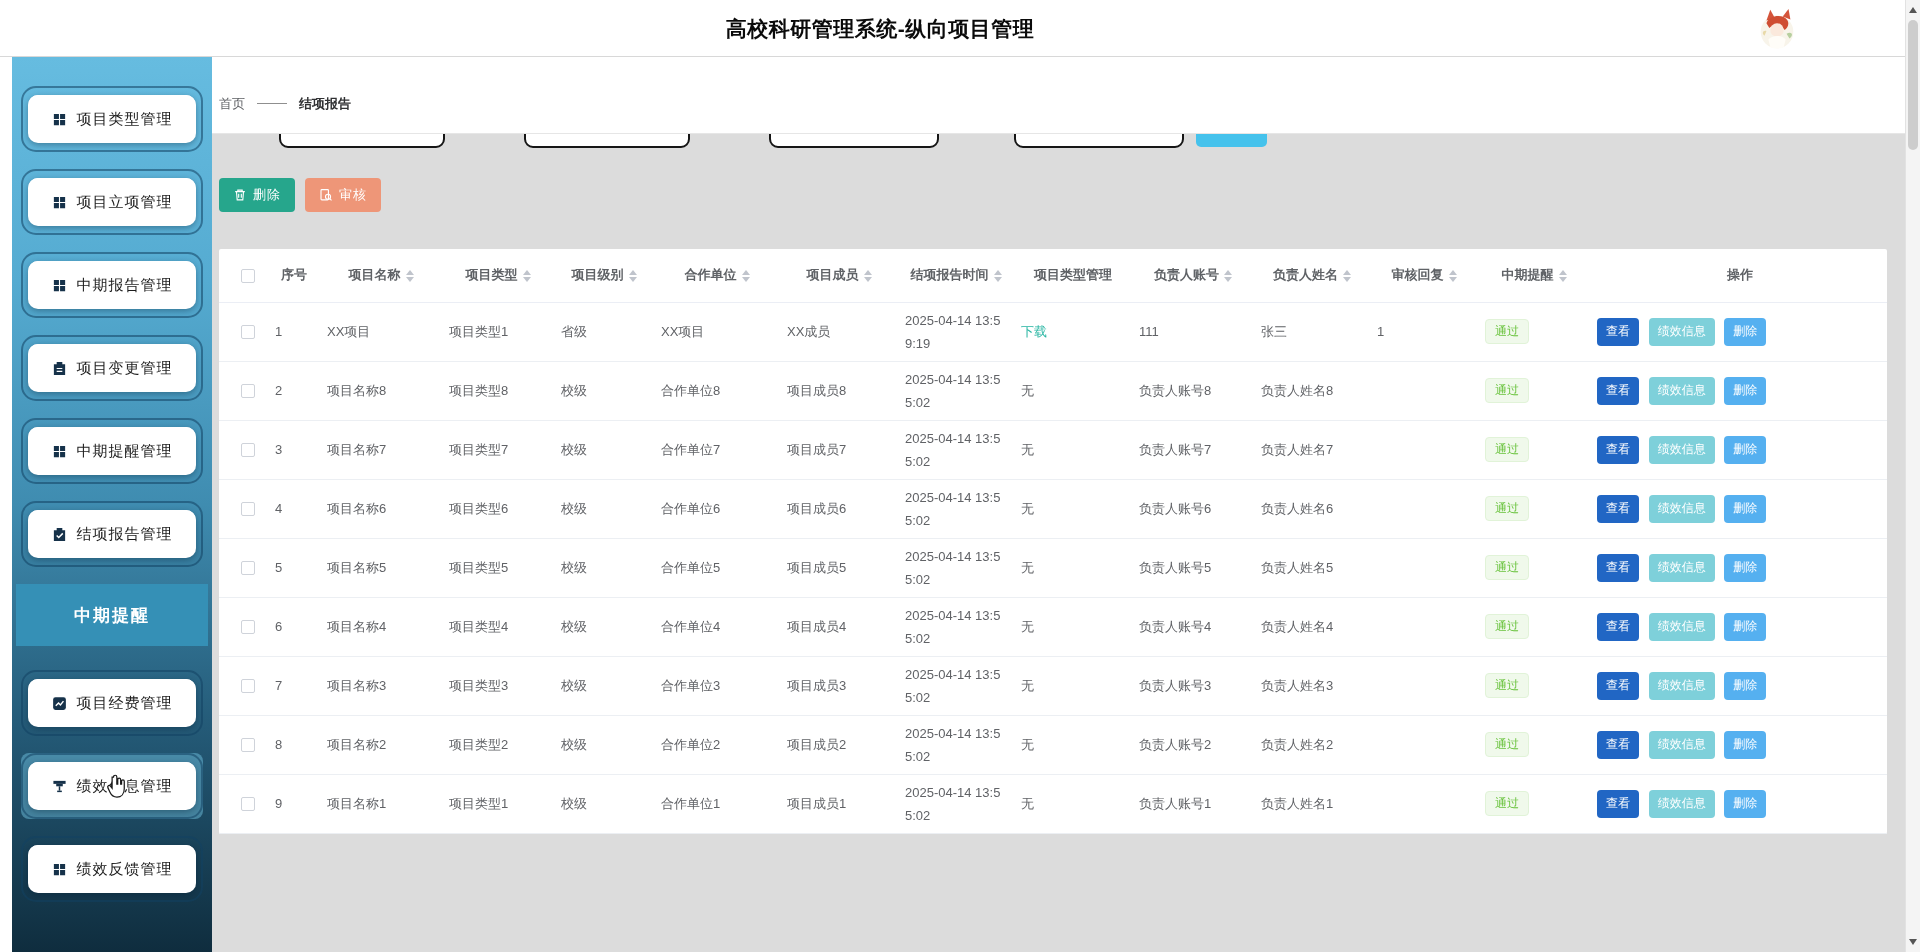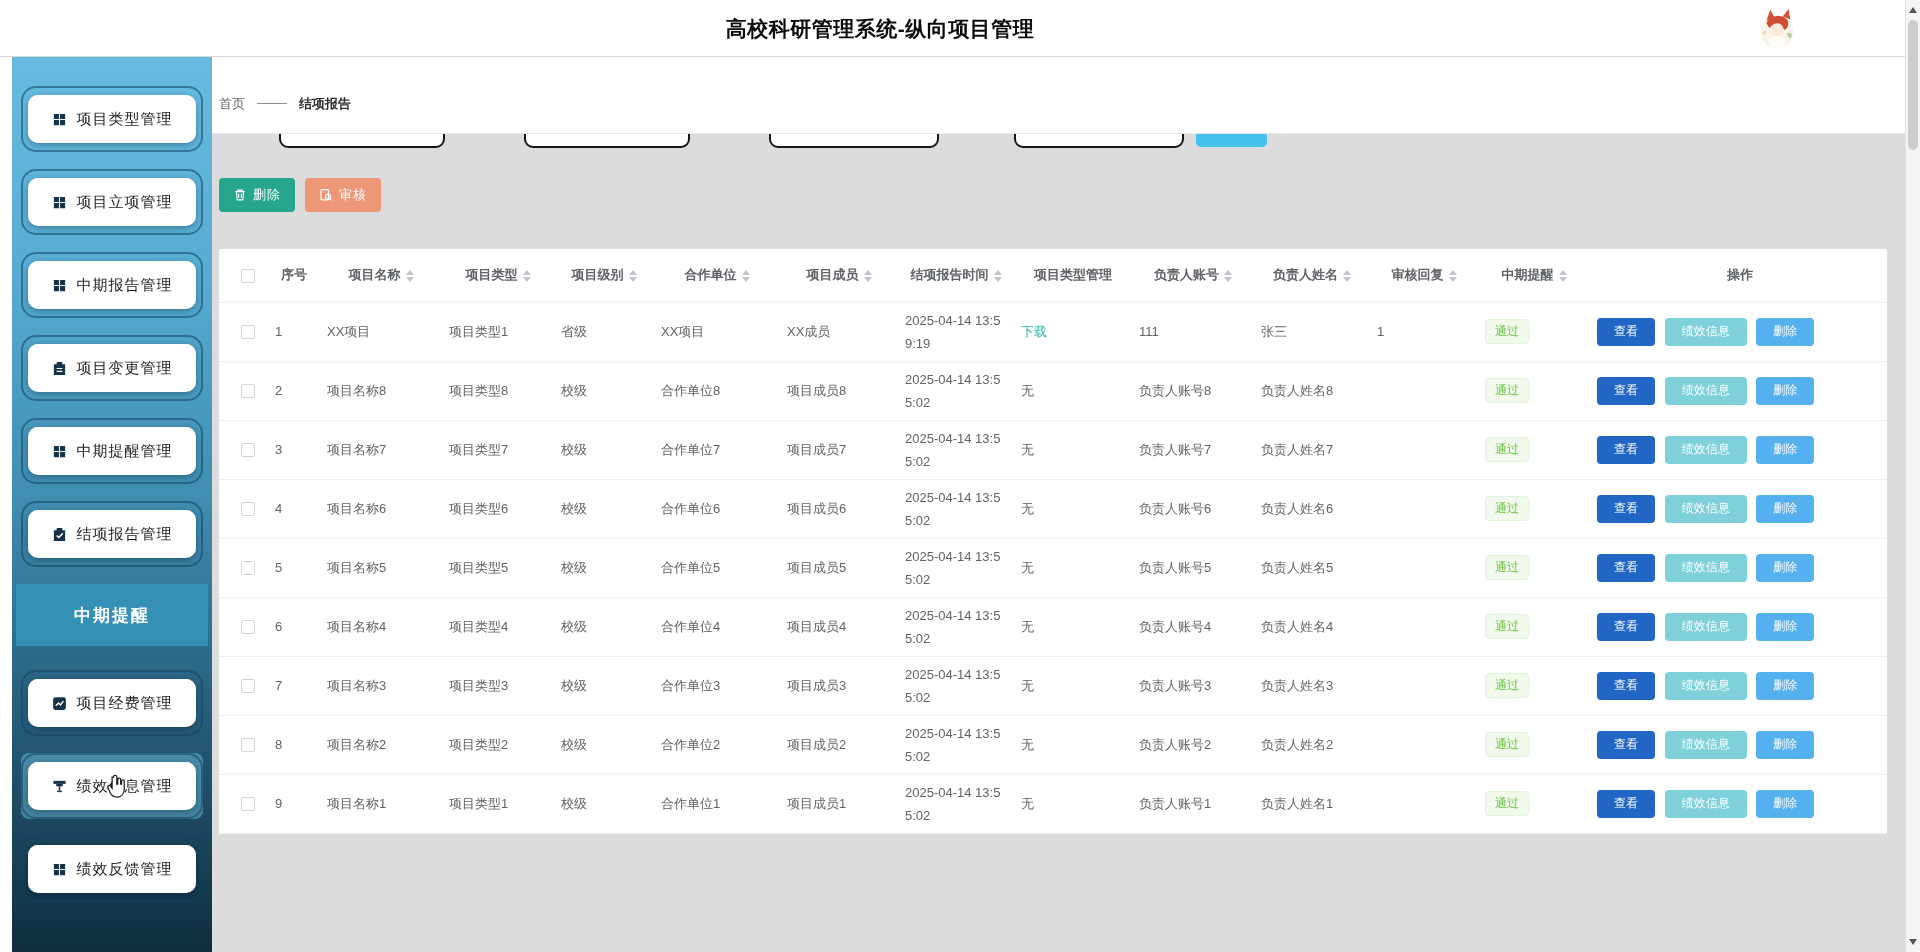--- a/index.html
+++ b/index.html
@@ -62,21 +62,21 @@
   tbody td { height:57px; font-size:13px; color:#606266; padding:6px 8px 6px 10px; border-bottom:1px solid #eceff3; vertical-align:middle; }
   th.col-check, td.col-check { text-align:center; padding:0 0 0 12px; }
   td.col-time { word-break:break-all; line-height:23px; }
   .caret { display:inline-flex; flex-direction:column; gap:2px; margin-left:5px; vertical-align:middle; }
   .caret i { display:block; width:0; height:0; border-left:4px solid transparent; border-right:4px solid transparent; }
   .caret .up { border-bottom:5px solid #c0c4cc; }
   .caret .dn { border-top:5px solid #c0c4cc; }
   input[type=checkbox] { appearance:none; -webkit-appearance:none; width:14px; height:14px; border:1px solid #cfd3da; border-radius:2px; background:#fff; cursor:pointer; vertical-align:middle; }
   .file-link { color:#27b5a2; cursor:pointer; }
   .badge-pass { display:inline-block; padding:3px 9px; font-size:12px; color:#67c23a; background:#f0f9eb; border:1px solid #e1f3d8; border-radius:4px; }
-  .act-btn { height:28px; padding:0 17px; border:none; border-radius:4px; color:#fff; font-size:12px; cursor:pointer; margin-right:6px; font-family:inherit; }
+  .act-btn { height:28px; padding:0 9px; border:none; border-radius:4px; color:#fff; font-size:12px; cursor:pointer; margin-right:6px; font-family:inherit; }
   .act-view { background:#2166c4; }
   .act-perf { background:#7ed0da; }
   .act-del  { background:#55b0f0; }
 
   
   .pagination { width:1668px; margin-left:19px; margin-top:29px; display:flex; align-items:center; justify-content:center; gap:55px; font-size:14px; color:#606266; }
   .pg-total { letter-spacing:1px; }
   .pg-arrow { background:none; border:none; font-size:14px; color:#7a7e83; cursor:pointer; font-family:inherit; }
   .pg-page { width:28px; height:28px; background:#2e93b5; color:#fff; border:none; border-radius:3px; font-size:13px; cursor:pointer; font-family:inherit; }
   .pg-size { position:relative; width:100px; height:30px; background:#fff; border:1px solid #e0e0e0; border-radius:4px; display:flex; align-items:center; justify-content:center; font-size:13px; color:#606266; cursor:pointer; }

